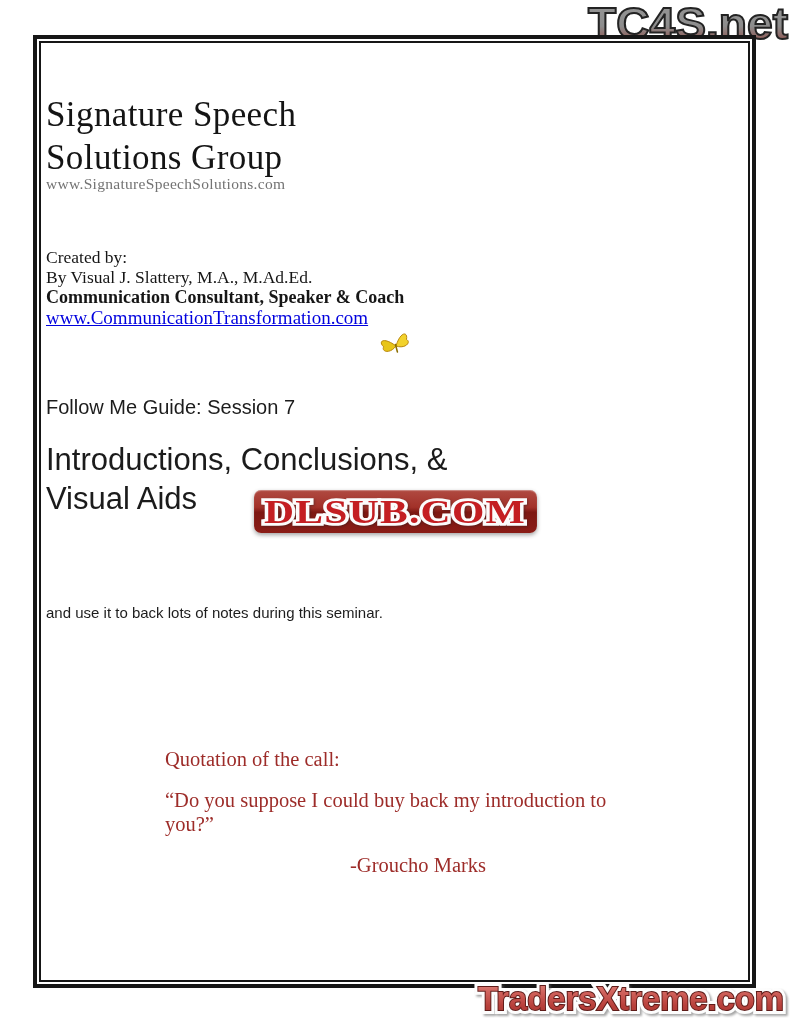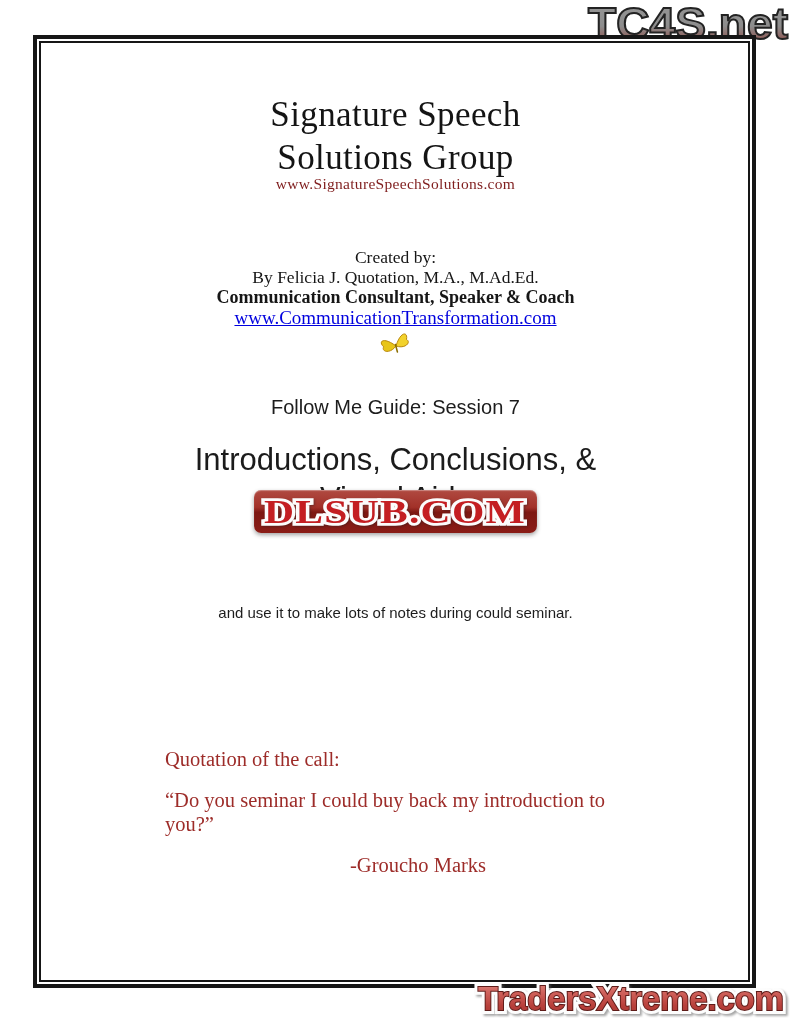--- a/index.html
+++ b/index.html
@@ -2,35 +2,35 @@
 <html><head>
 <meta charset="utf-8">
 <style>
   html,body{margin:0;padding:0;}
   body{
     width:791px;height:1024px;position:relative;background:#ffffff;
     font-family:"Liberation Serif", serif;overflow:hidden;
     color:#161616;
   }
   .abs{position:absolute;}
-  .centered{left:0;right:0;text-align:center;}
+  .centered{left:0;right:0;text-align:left;padding-left:46px;}
 
   
   #tc4s-svg{left:585px;top:-2px;z-index:1;}
   #frame{
     left:33px;top:35px;width:715px;height:945px;
     border:4px solid #161616;
     box-shadow: inset 0 0 0 2px #ffffff, inset 0 0 0 4px #161616;
     z-index:2;pointer-events:none;background:transparent;
   }
   .content{z-index:3;}
 
   
   #title{top:93px;font-size:35px;line-height:43px;color:#141414;letter-spacing:.4px;}
-  #site-url{top:175px;font-size:15.5px;color:#7f1d1d;letter-spacing:.3px;}
+  #site-url{top:175px;font-size:15.5px;color:#737373;letter-spacing:.3px;}
 
   
   #created-by{top:247px;font-size:17.5px;font-family:Liberation Serif, serif;}
   #author-name{top:267px;font-size:17.5px;}
   #author-role{top:287px;font-size:18px;font-weight:bold;}
   #author-link-line{top:307px;font-size:19px;}
   #author-link-line a{color:#0000DE;text-decoration:underline;cursor:pointer;}
 
   #butterfly{left:378px;top:330px;width:36px;height:32px;}
 
@@ -78,21 +78,21 @@
 
 <div id="frame" class="abs"></div>
 
 <div id="title" class="abs centered content">
   <div>Signature Speech</div>
   <div>Solutions Group</div>
 </div>
 <div id="site-url" class="abs centered content">www.SignatureSpeechSolutions.com</div>
 
 <div id="created-by" class="abs centered content">Created by:</div>
-<div id="author-name" class="abs centered content">By Felicia J. Quotation, M.A., M.Ad.Ed.</div>
+<div id="author-name" class="abs centered content">By Visual J. Slattery, M.A., M.Ad.Ed.</div>
 <div id="author-role" class="abs centered content">Communication Consultant, Speaker &amp; Coach</div>
 <div id="author-link-line" class="abs centered content">
   <a>www.CommunicationTransformation.com</a>
 </div>
 
 <svg id="butterfly" class="abs content" viewBox="0 0 34 32">
   <g transform="rotate(-18 17 16)">
     <path d="M17 16 C8 3 1 6 5 13 C1 17 9 22 17 16 Z" fill="#E8C518" stroke="#B8860B" stroke-width="0.9"></path>
     <path d="M17 16 C26 3 33 6 29 13 C33 17 25 22 17 16 Z" fill="#F2D22C" stroke="#B8860B" stroke-width="0.9"></path>
     <path d="M17 14.5 L16.5 22" stroke="#8A6D00" stroke-width="1.6" stroke-linecap="round"></path>
@@ -105,25 +105,25 @@
   <div>Visual Aids</div>
 </div>
 
 <div id="dlsub-banner" class="abs">
   <svg width="283" height="43">
     <text x="141" y="33" text-anchor="middle" font-family="Liberation Serif, serif" font-weight="bold" font-size="33" letter-spacing="1" textLength="262" lengthAdjust="spacingAndGlyphs" paint-order="stroke" stroke="#FCFCFC" stroke-width="5.5" fill="#C41E22">DLSUB.COM</text>
   </svg>
 </div>
 
 <div id="note" class="abs centered content">
-  <div>and use it to make lots of notes during could seminar.</div>
+  <div>and use it to back lots of notes during this seminar.</div>
 </div>
 
 <div id="quote-label" class="abs content red-text">Quotation of the call:</div>
-<div id="quote-text" class="abs content red-text">“Do you seminar I could buy back my introduction to you?”</div>
+<div id="quote-text" class="abs content red-text">“Do you suppose I could buy back my introduction to you?”</div>
 <div id="quote-attribution" class="abs content red-text">-Groucho Marks</div>
 
 <svg id="traders-svg" class="abs" width="322" height="48">
   <defs>
     <linearGradient id="traders-grad" x1="0" y1="0" x2="0" y2="1">
       <stop offset="0%" stop-color="#E09088"></stop>
       <stop offset="35%" stop-color="#D0625C"></stop>
       <stop offset="70%" stop-color="#B8403B"></stop>
       <stop offset="100%" stop-color="#A63430"></stop>
     </linearGradient>

